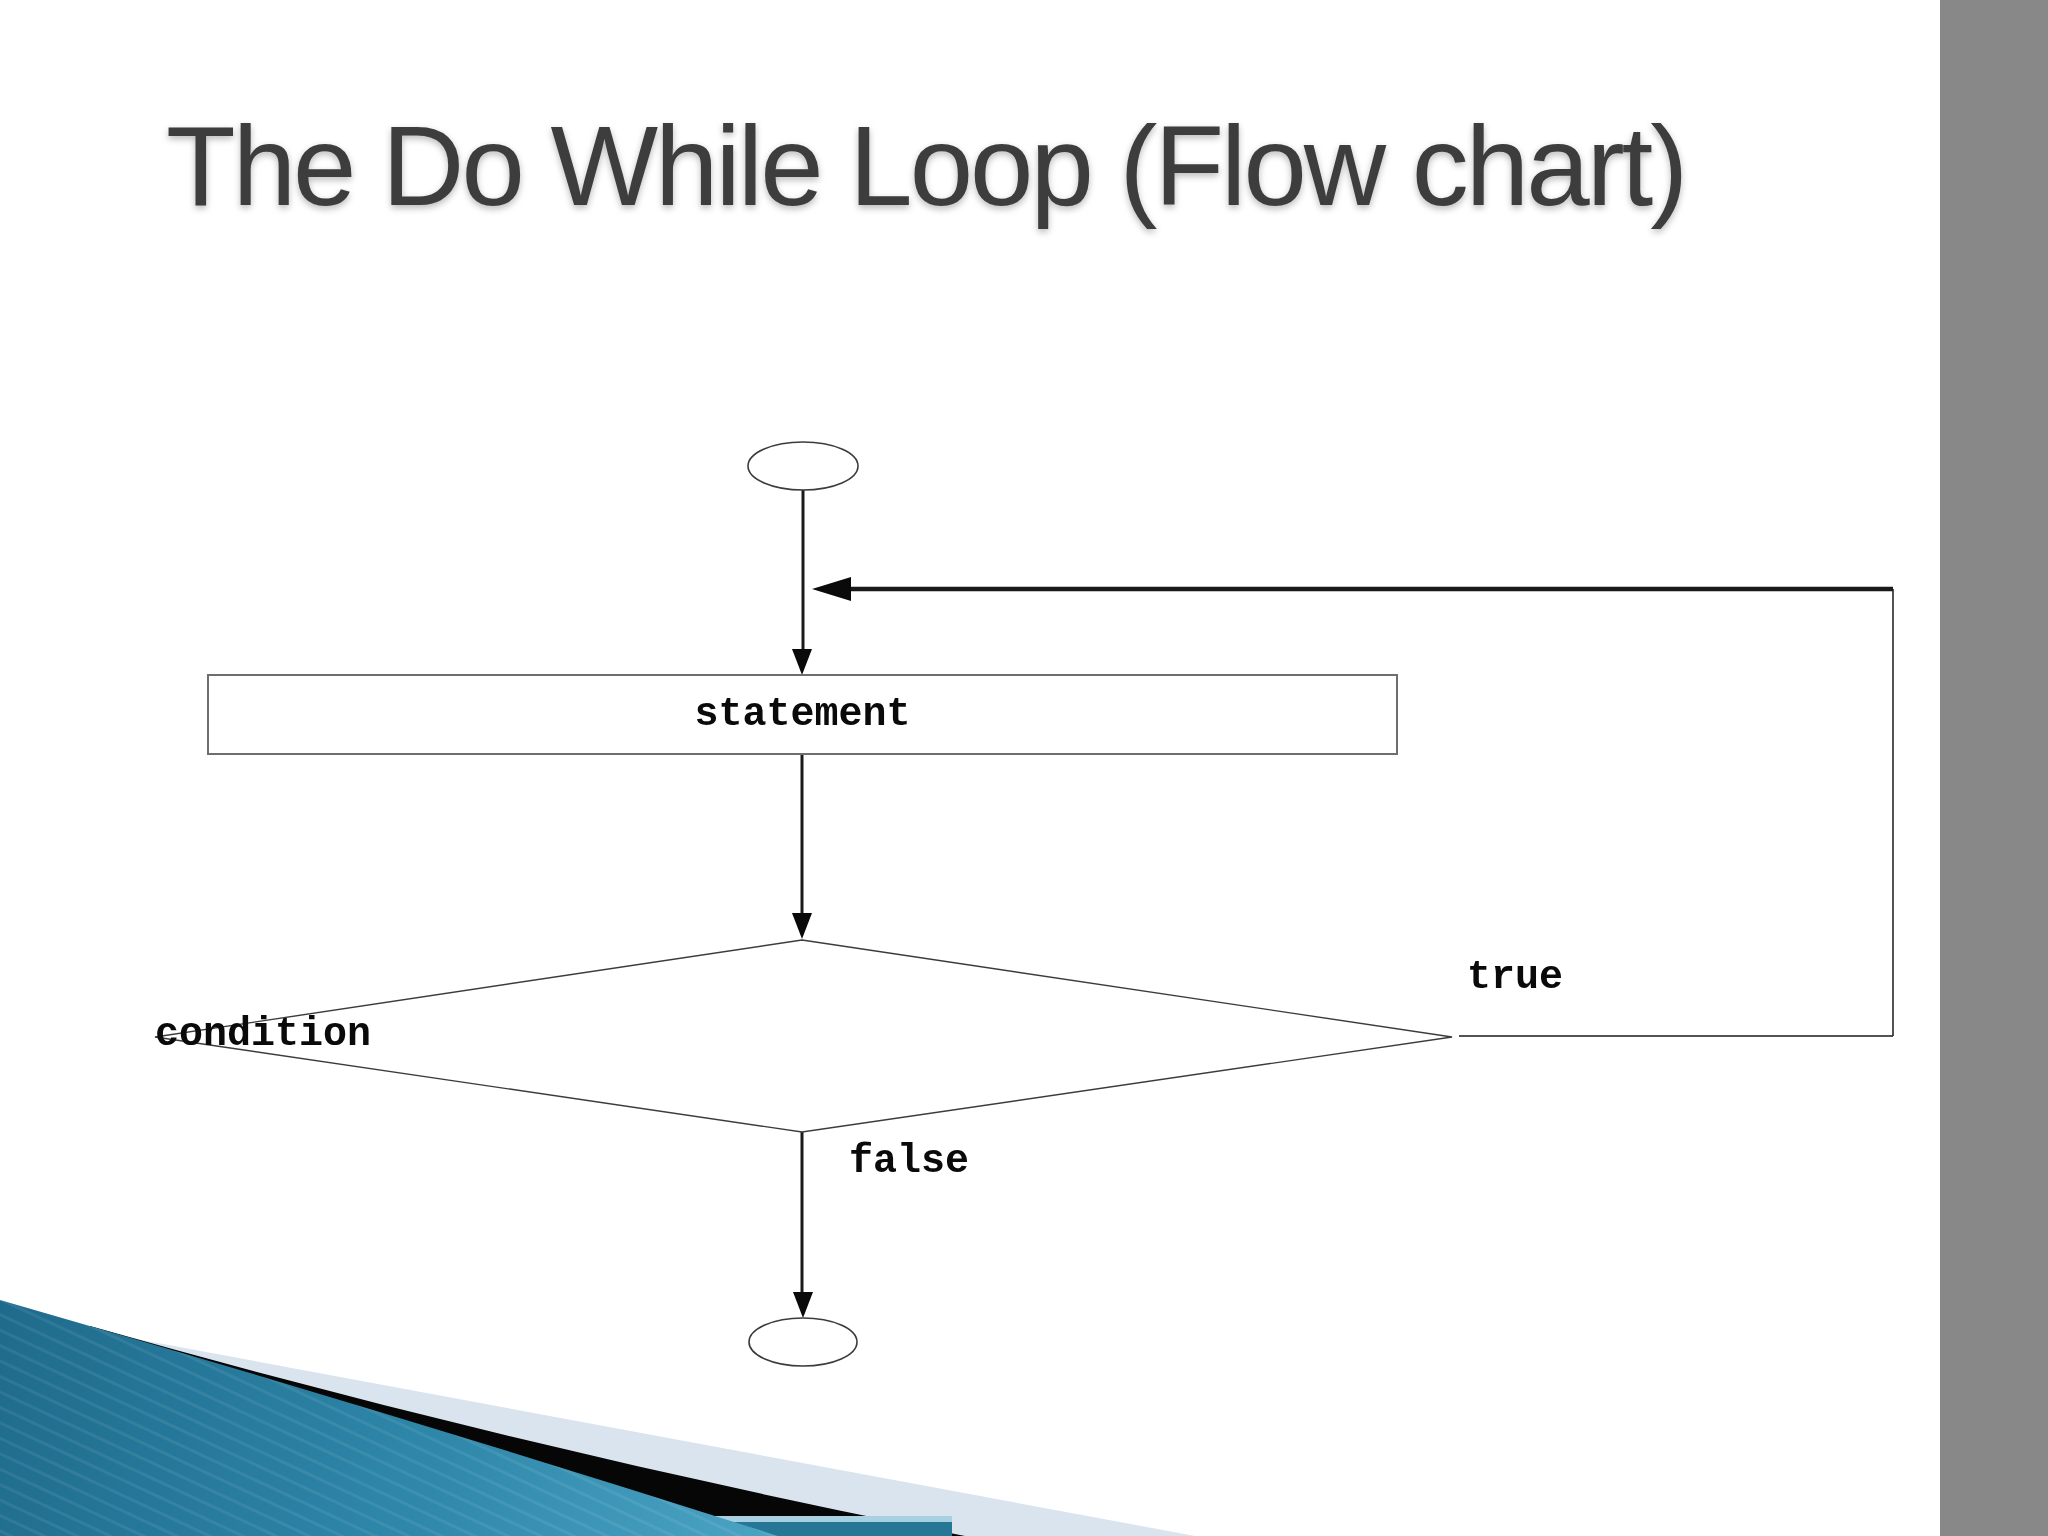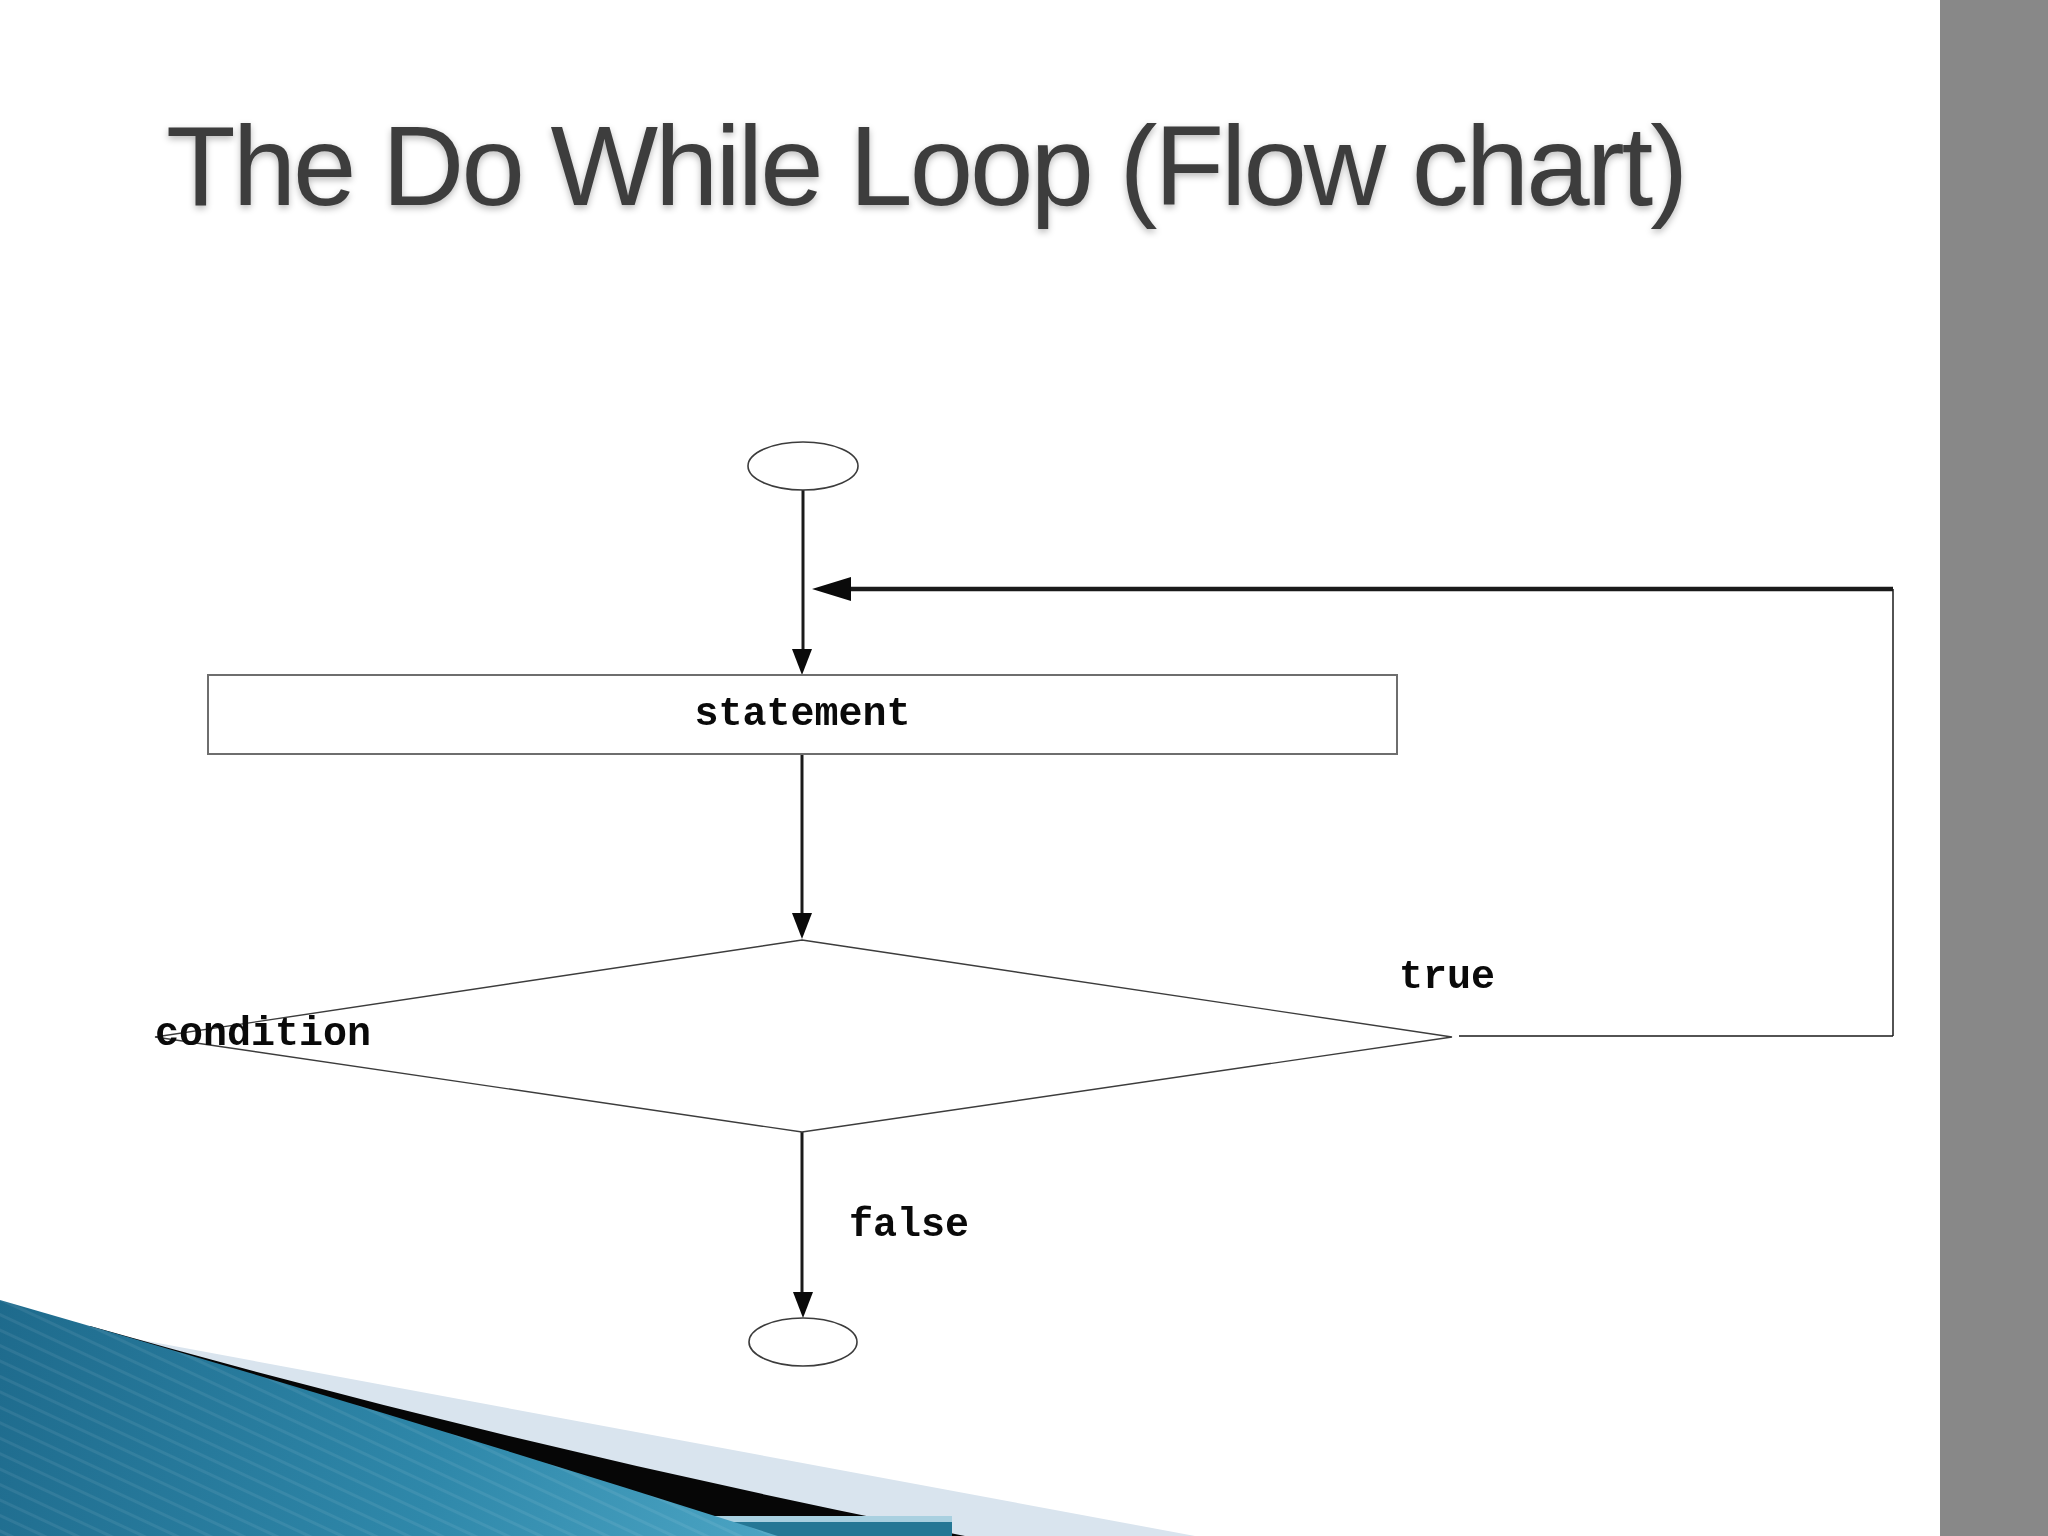--- a/index.html
+++ b/index.html
@@ -30,22 +30,22 @@
     white-space:nowrap;
   }
   .lbl-statement{
     left:208px;top:675px;width:1189px;height:79px;
     display:flex;align-items:center;justify-content:center;border-radius:21px;
   }
   .lbl-condition{
     left:155px;top:1012px;width:1297px;
     text-align:left;line-height:46px;
   }
-  .lbl-true{left:1399px;top:955px;}
-  .lbl-false{left:849px;top:1203px;}
+  .lbl-true{left:1467px;top:955px;}
+  .lbl-false{left:849px;top:1139px;}
   .page-number{
     position:absolute;
     left:1950px;top:1460px;
     font-family:"Liberation Serif","DejaVu Serif",serif;
     font-size:47px;
     color:#dcedf6;
     text-align:center;
   }
 </style>
 </head>

